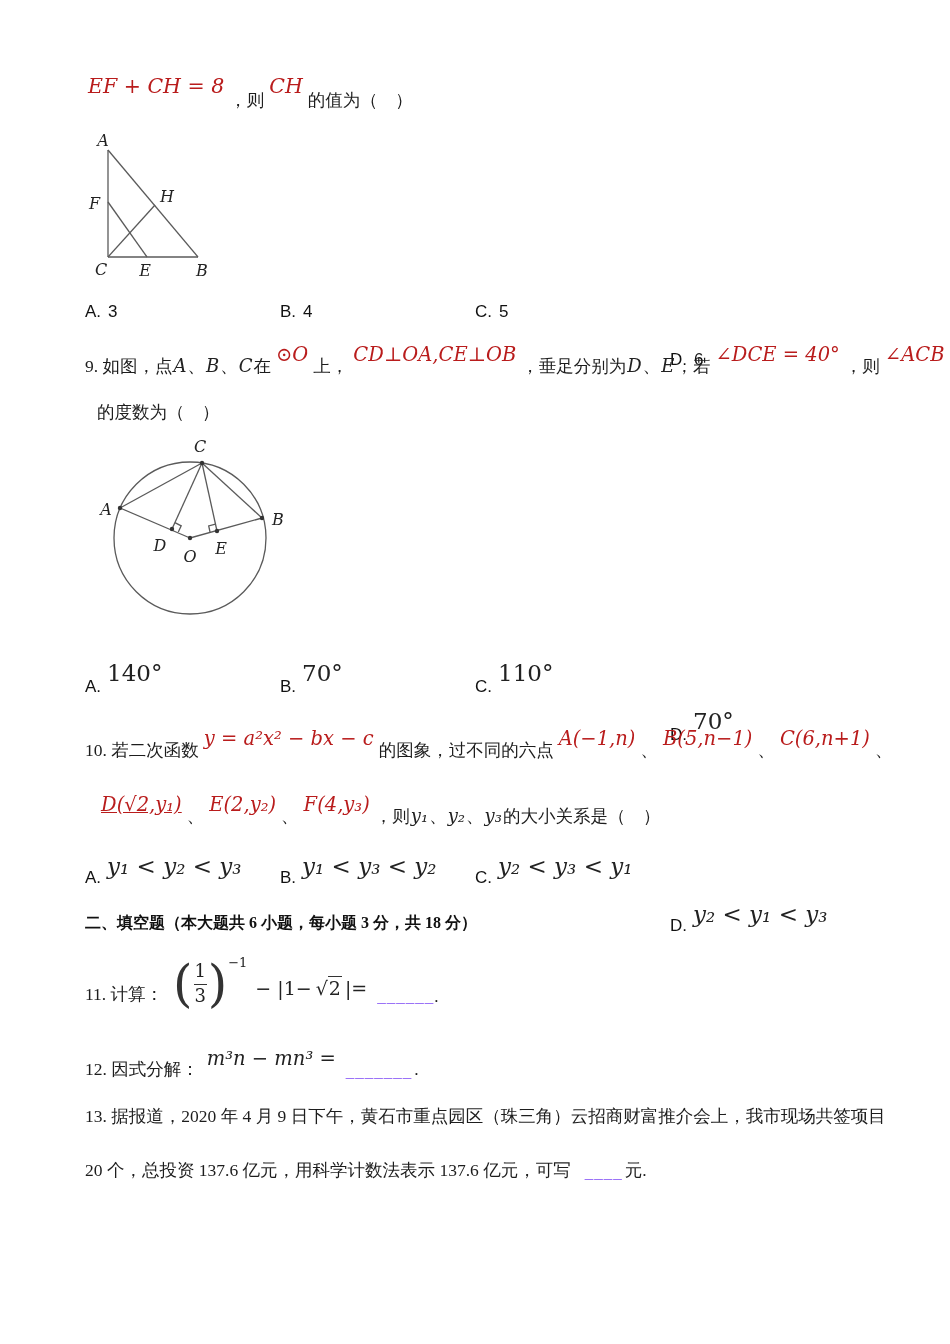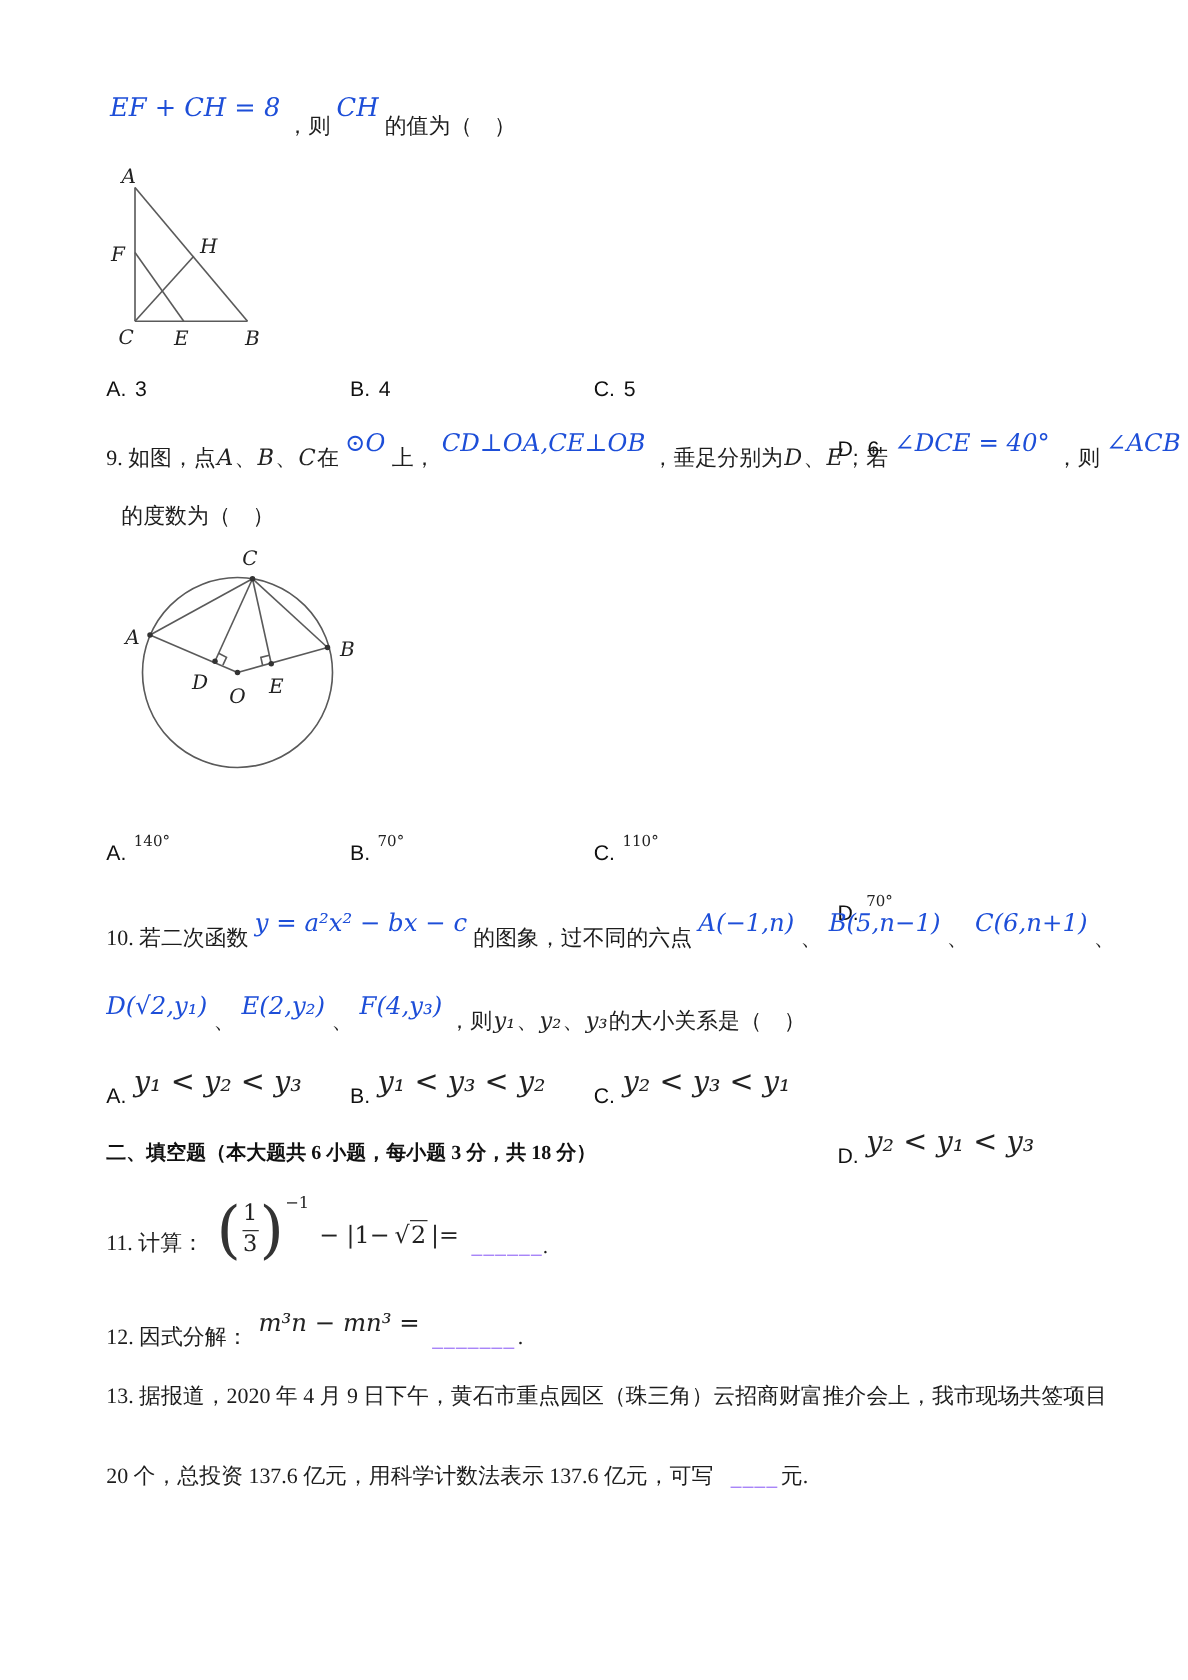--- a/index.html
+++ b/index.html
@@ -3,32 +3,32 @@
 <meta charset="utf-8">
 <style>
   * { margin:0; padding:0; box-sizing:border-box; }
   html,body { width:950px; height:1344px; background:#ffffff; overflow:hidden; }
   body { position:relative; color:#1d1d1d; font-family:"Liberation Serif", serif; }
   .abs { position:absolute; }
   .line { white-space:nowrap; }
   .cjk { font-size:17.5px; font-family:"Liberation Serif", serif; color:#1d1d1d; }
   
   .m  { font-family:"DejaVu Serif","DejaVu Sans",serif; font-style:italic; font-size:19.5px;
-        vertical-align:11px; margin:0 5px; color:#1d4ed8; }
+        vertical-align:11px; margin:0 5px; color:#b91c1c; }
   .mi { font-family:"DejaVu Serif","DejaVu Sans",serif; font-style:italic; font-size:18px;
         margin:0 1px; color:#222; }
   .q8line .m { font-size:20.5px; vertical-align:13px; }
   
   .opt-row { position:absolute; left:0; width:950px; line-height:36px; }
   .opt { position:absolute; white-space:nowrap; }
   .opt:nth-of-type(1){ left:85px; } .opt:nth-of-type(2){ left:280px; }
   .opt:nth-of-type(3){ left:475px; } .opt:nth-of-type(4){ left:670px;margin-top:48px; }
   .opt-label { font-size:17px; font-family:"Liberation Sans", sans-serif; color:#111; }
   .pv { font-size:17px; font-family:"Liberation Sans", sans-serif; margin-left:7px; color:#111; }
-  .rv { font-size:12px; font-family:"DejaVu Serif","DejaVu Sans",serif; margin-left:6px;
+  .rv { font-size:23px; font-family:"DejaVu Serif","DejaVu Sans",serif; margin-left:6px;
         vertical-align:11px; color:#222; }
   .iv { font-size:23px; font-family:"DejaVu Serif","DejaVu Sans",serif; font-style:italic;
         margin-left:6px; vertical-align:9px; color:#222; }
   .heading { font-size:16px; font-weight:700; font-family:"Liberation Serif", serif; color:#111; }
   
   svg text { font-family:"DejaVu Serif","Liberation Serif",serif; font-style:italic;
              font-size:16px; fill:#222; }
   .stroke { stroke:#5a5a5a; stroke-width:1.3; fill:none; }
   .dot { fill:#333; }
   
@@ -119,21 +119,21 @@
   <span class="opt"><span class="opt-label">A.</span><span class="rv">140°</span></span>
   <span class="opt"><span class="opt-label">B.</span><span class="rv">70°</span></span>
   <span class="opt"><span class="opt-label">C.</span><span class="rv">110°</span></span>
   <span class="opt"><span class="opt-label">D.</span><span class="rv">70°</span></span>
 </div>
 
 <div class="abs line" style="left:85px; top:714px; line-height:50px;">
   <span class="cjk">10. 若二次函数</span><span class="m">y = a²x² − bx − c</span><span class="cjk">的图象，过不同的六点</span><span class="m">A(−1,n)</span><span class="cjk">、</span><span class="m">B(5,n−1)</span><span class="cjk">、</span><span class="m">C(6,n+1)</span><span class="cjk">、</span>
 </div>
 <div class="abs line" style="left:85px; top:780px; line-height:50px;">
-  <span class="m" style="margin-left:0;">D(√2,y₁)</span><span class="cjk">、</span><span class="m">E(2,y₂)</span><span class="cjk">、</span><span class="m">F(4,y₃)</span><span class="cjk">，则</span><span class="mi">y₁</span><span class="cjk">、</span><span class="mi">y₂</span><span class="cjk">、</span><span class="mi">y₃</span><span class="cjk">的大小关系是（　）</span>
+  <span class="m" style="margin-left:16px;text-decoration:underline;">D(√2,y₁)</span><span class="cjk">、</span><span class="m">E(2,y₂)</span><span class="cjk">、</span><span class="m">F(4,y₃)</span><span class="cjk">，则</span><span class="mi">y₁</span><span class="cjk">、</span><span class="mi">y₂</span><span class="cjk">、</span><span class="mi">y₃</span><span class="cjk">的大小关系是（　）</span>
 </div>
 
 <div class="opt-row" style="top:844px; line-height:44px;">
   <span class="opt"><span class="opt-label">A.</span><span class="iv">y₁ &lt; y₂ &lt; y₃</span></span>
   <span class="opt"><span class="opt-label">B.</span><span class="iv">y₁ &lt; y₃ &lt; y₂</span></span>
   <span class="opt"><span class="opt-label">C.</span><span class="iv">y₂ &lt; y₃ &lt; y₁</span></span>
   <span class="opt"><span class="opt-label">D.</span><span class="iv">y₂ &lt; y₁ &lt; y₃</span></span>
 </div>
 
 <div class="abs heading" style="left:85px; top:906px; line-height:34px;">二、填空题（本大题共 6 小题，每小题 3 分，共 18 分）</div>
@@ -153,15 +153,15 @@
   <span class="mupright" style="margin-left:3px;">|=</span>
   <span class="blank">______</span>
   <span class="period">.</span>
 </div>
 
 <div class="abs line" style="left:85px; top:1036px; line-height:46px;">
   <span class="cjk">12. 因式分解：</span><span class="mq12">m³n − mn³ =</span><span class="blank blank-low">_______</span><span class="cjk">.</span>
 </div>
 
 <div class="abs line cjk" style="left:85px; top:1096px; line-height:40px;text-align:center;">13. 据报道，2020 年 4 月 9 日下午，黄石市重点园区（珠三角）云招商财富推介会上，我市现场共签项目</div>
-<div class="abs line" style="left:85px; top:1158px; line-height:44px;">
+<div class="abs line" style="left:85px; top:1158px; line-height:24px;">
   <span class="cjk">20 个，总投资 137.6 亿元，用科学计数法表示 137.6 亿元，可写</span><span class="blank blank-low" style="margin-left:14px;">____</span><span class="cjk">元.</span>
 </div>
 
 </body></html>

